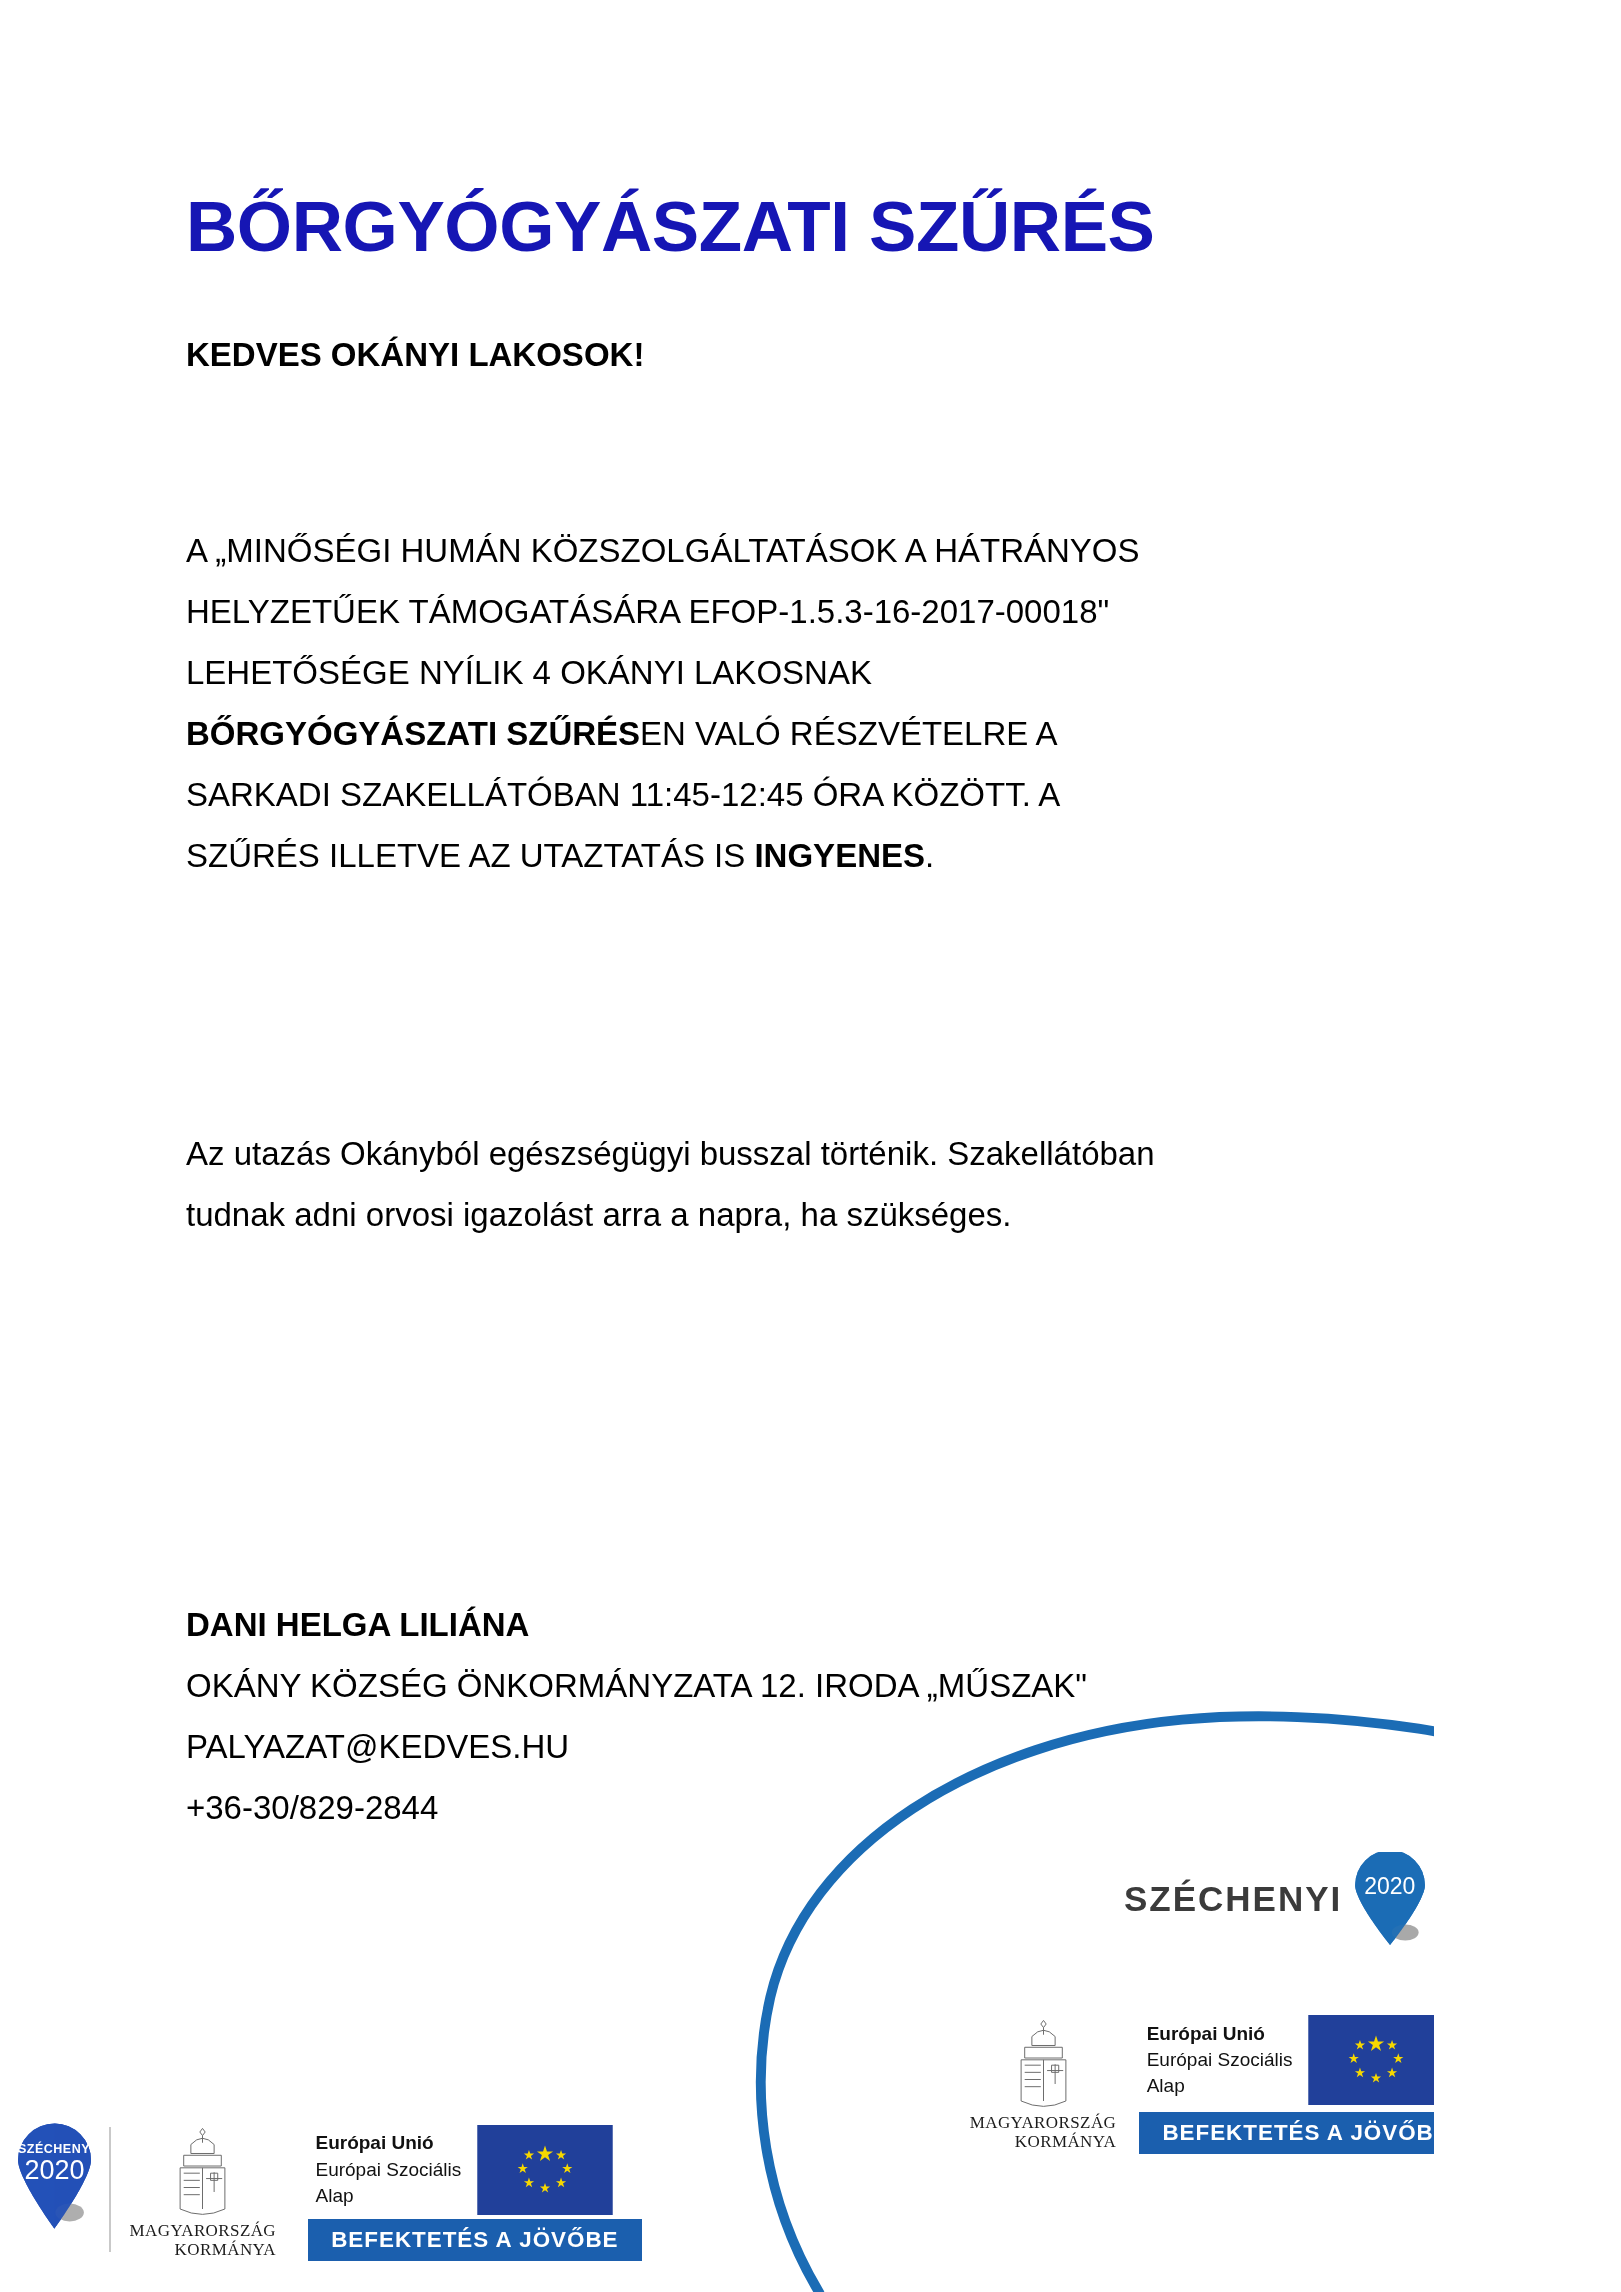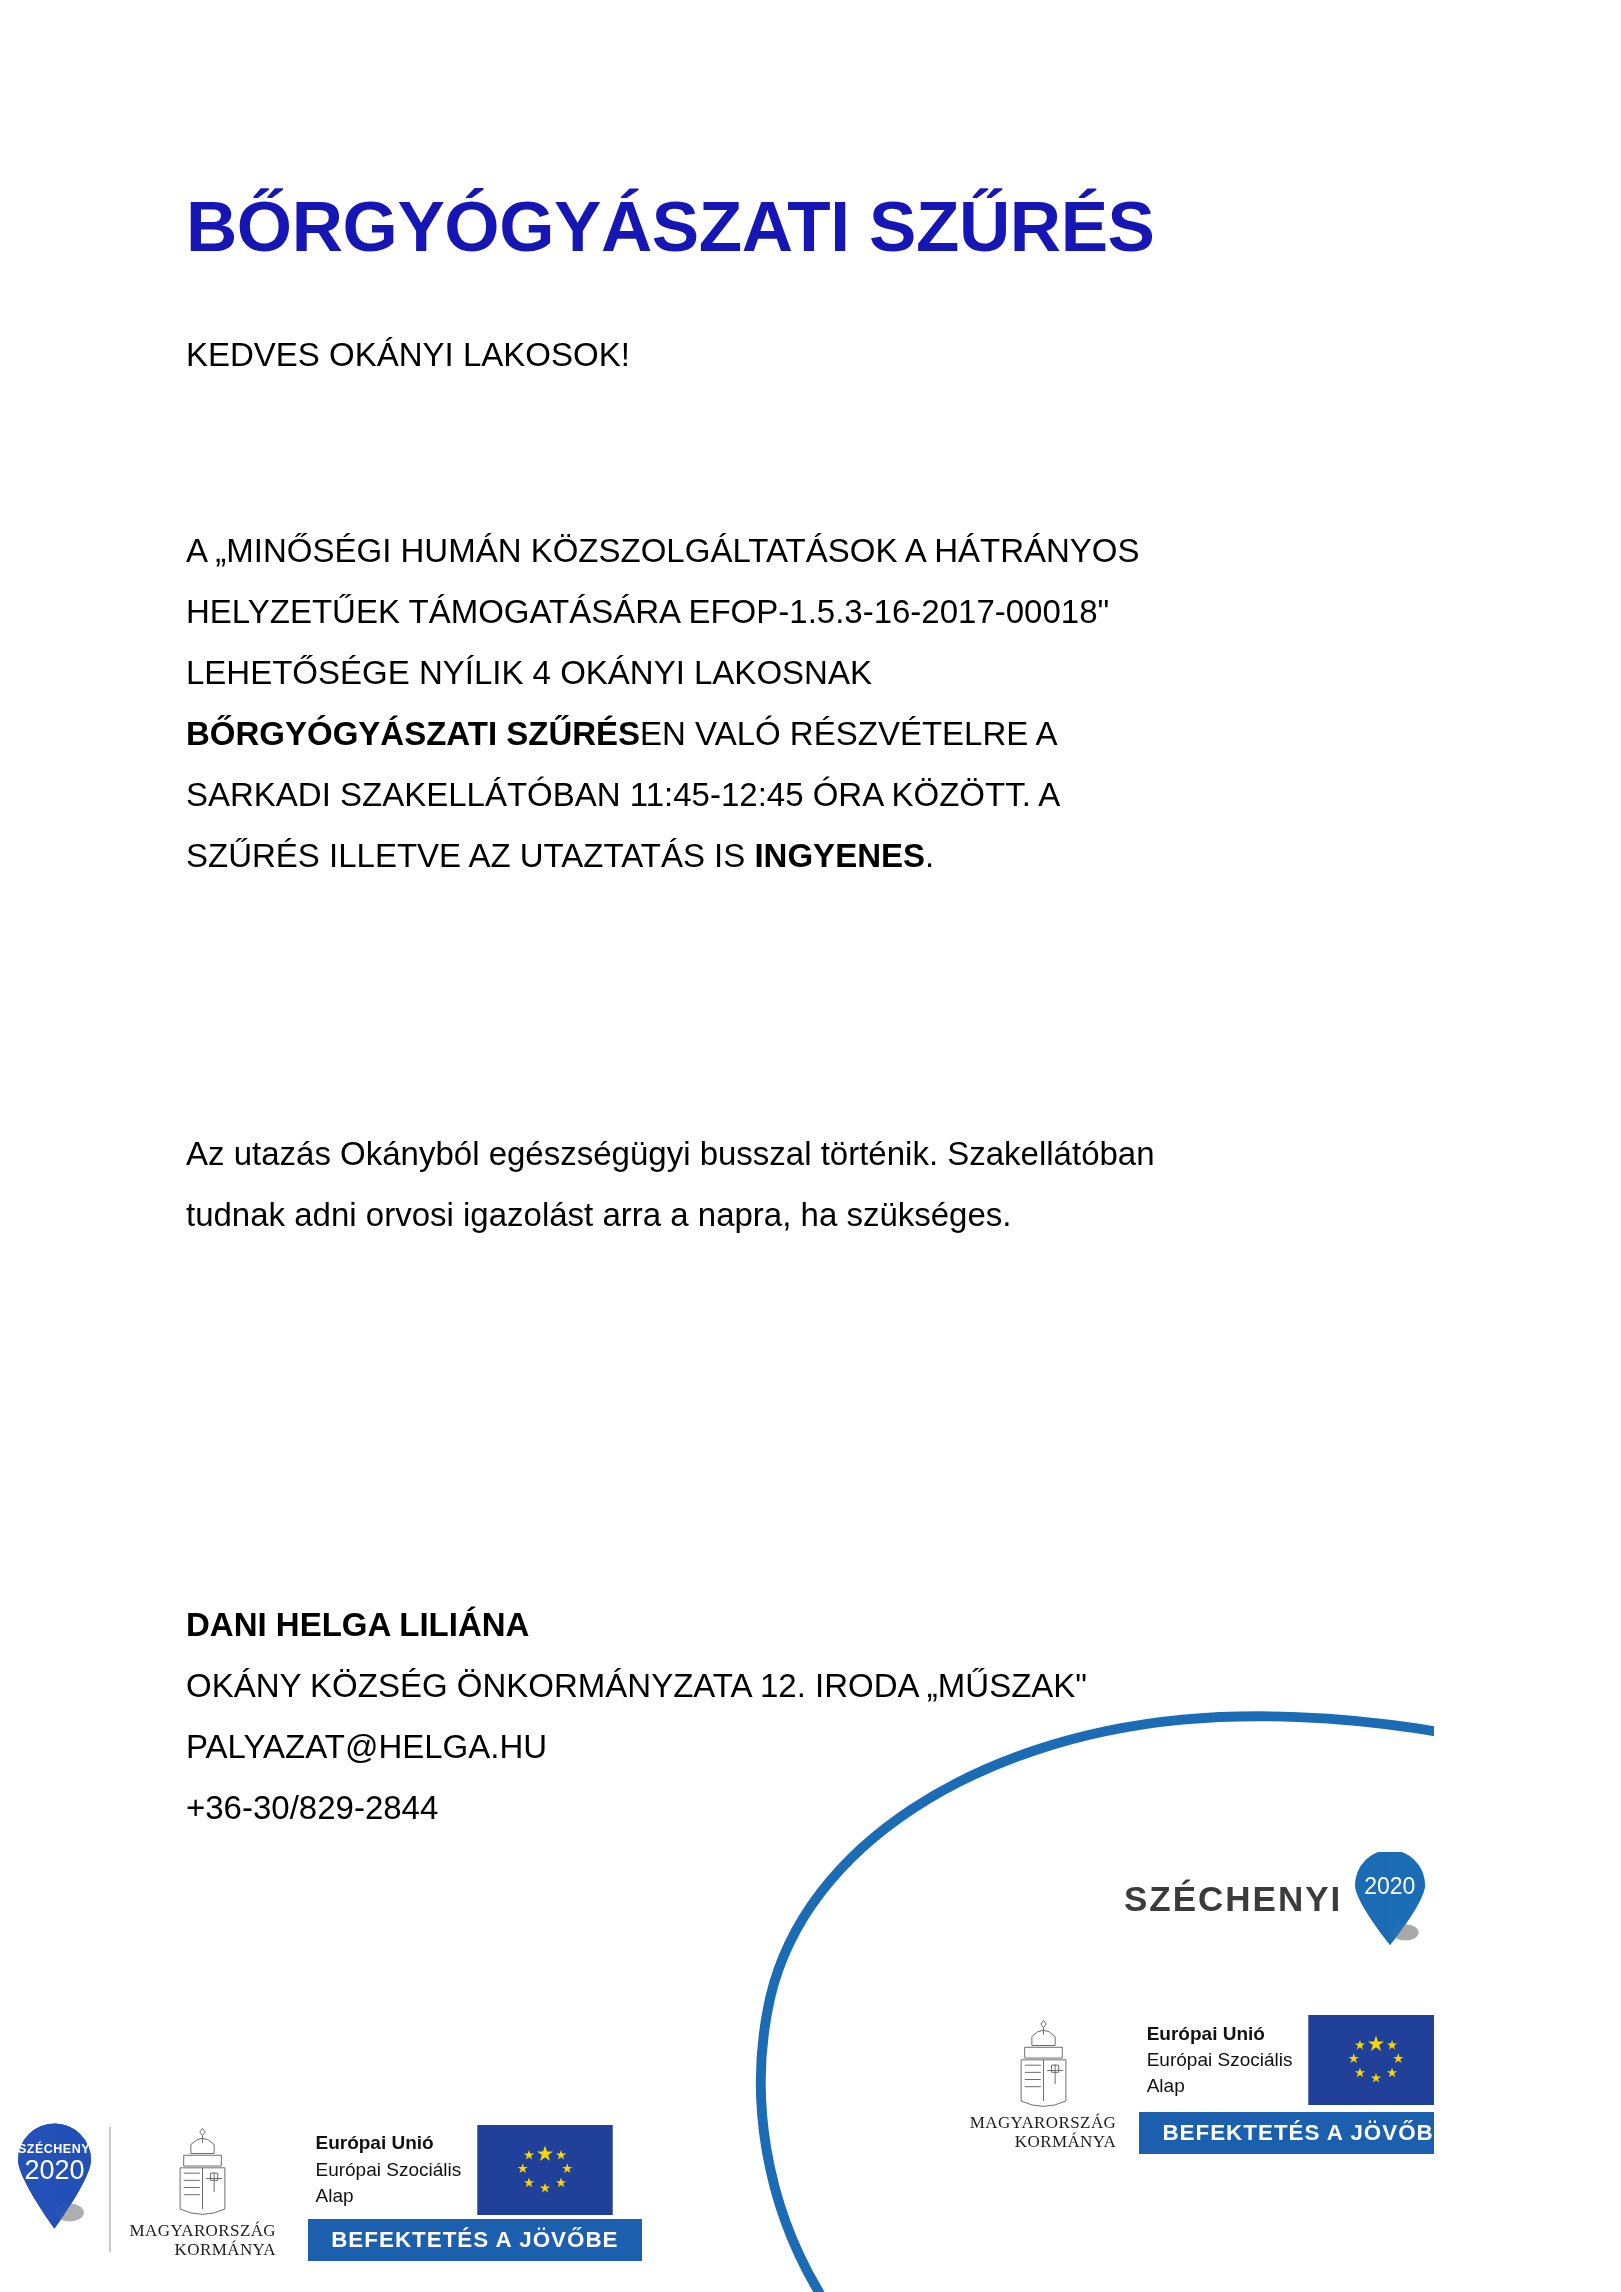--- a/index.html
+++ b/index.html
@@ -20,21 +20,21 @@
     position:absolute;left:186px;top:191px;
     font-size:71px;line-height:1.0;
     font-weight:bold;
     letter-spacing:-0.4px;
     color:#1616b4;
     white-space:nowrap;
   }
 
   .salutation{
     position:absolute;left:186px;top:338px;
-    font-size:33px;line-height:1.0;font-weight:normal;color:#000;
+    font-size:33px;line-height:1.0;font-weight:bold;color:#000;
     white-space:nowrap;
   }
 
   .para{
     position:absolute;left:186px;width:1272px;
     font-size:33px;line-height:61px;color:#000;
   }
   .para .ln{white-space:nowrap;}
   .para b{font-weight:bold;}
 
@@ -123,21 +123,21 @@
 
   <div class="para mixedcase" id="p-travel">
     <div class="ln">Az utazás Okányból egészségügyi busszal történik. Szakellátóban</div>
     <div class="ln">tudnak adni orvosi igazolást arra a napra, ha szükséges.</div>
   </div>
 
 
   <div class="para" id="p-contact">
     <div class="ln"><b>DANI HELGA LILIÁNA</b></div>
     <div class="ln">OKÁNY KÖZSÉG ÖNKORMÁNYZATA 12. IRODA „MŰSZAK"</div>
-    <div class="ln">PALYAZAT@HELGA.HU</div>
+    <div class="ln">PALYAZAT@KEDVES.HU</div>
     <div class="ln">+36-30/829-2844</div>
   </div>
 
   <div class="logo-br">
     <div class="szech-lock">
       <div class="szech-word">SZÉCHENYI</div>
       <div class="pin">
         <svg class="drop" viewBox="0 0 78 104" aria-hidden="true">
           <path d="M39 104 C 39 104 78 56 78 37 A 39 39 0 0 0 0 37 C 0 56 39 104 39 104 Z" fill="#1b6cb5"></path>
           <path d="M39 104 C 39 104 78 56 78 37 A 39 39 0 0 0 39 -2 L 39 104 Z" fill="#1f78c4" opacity="0.55"></path>

